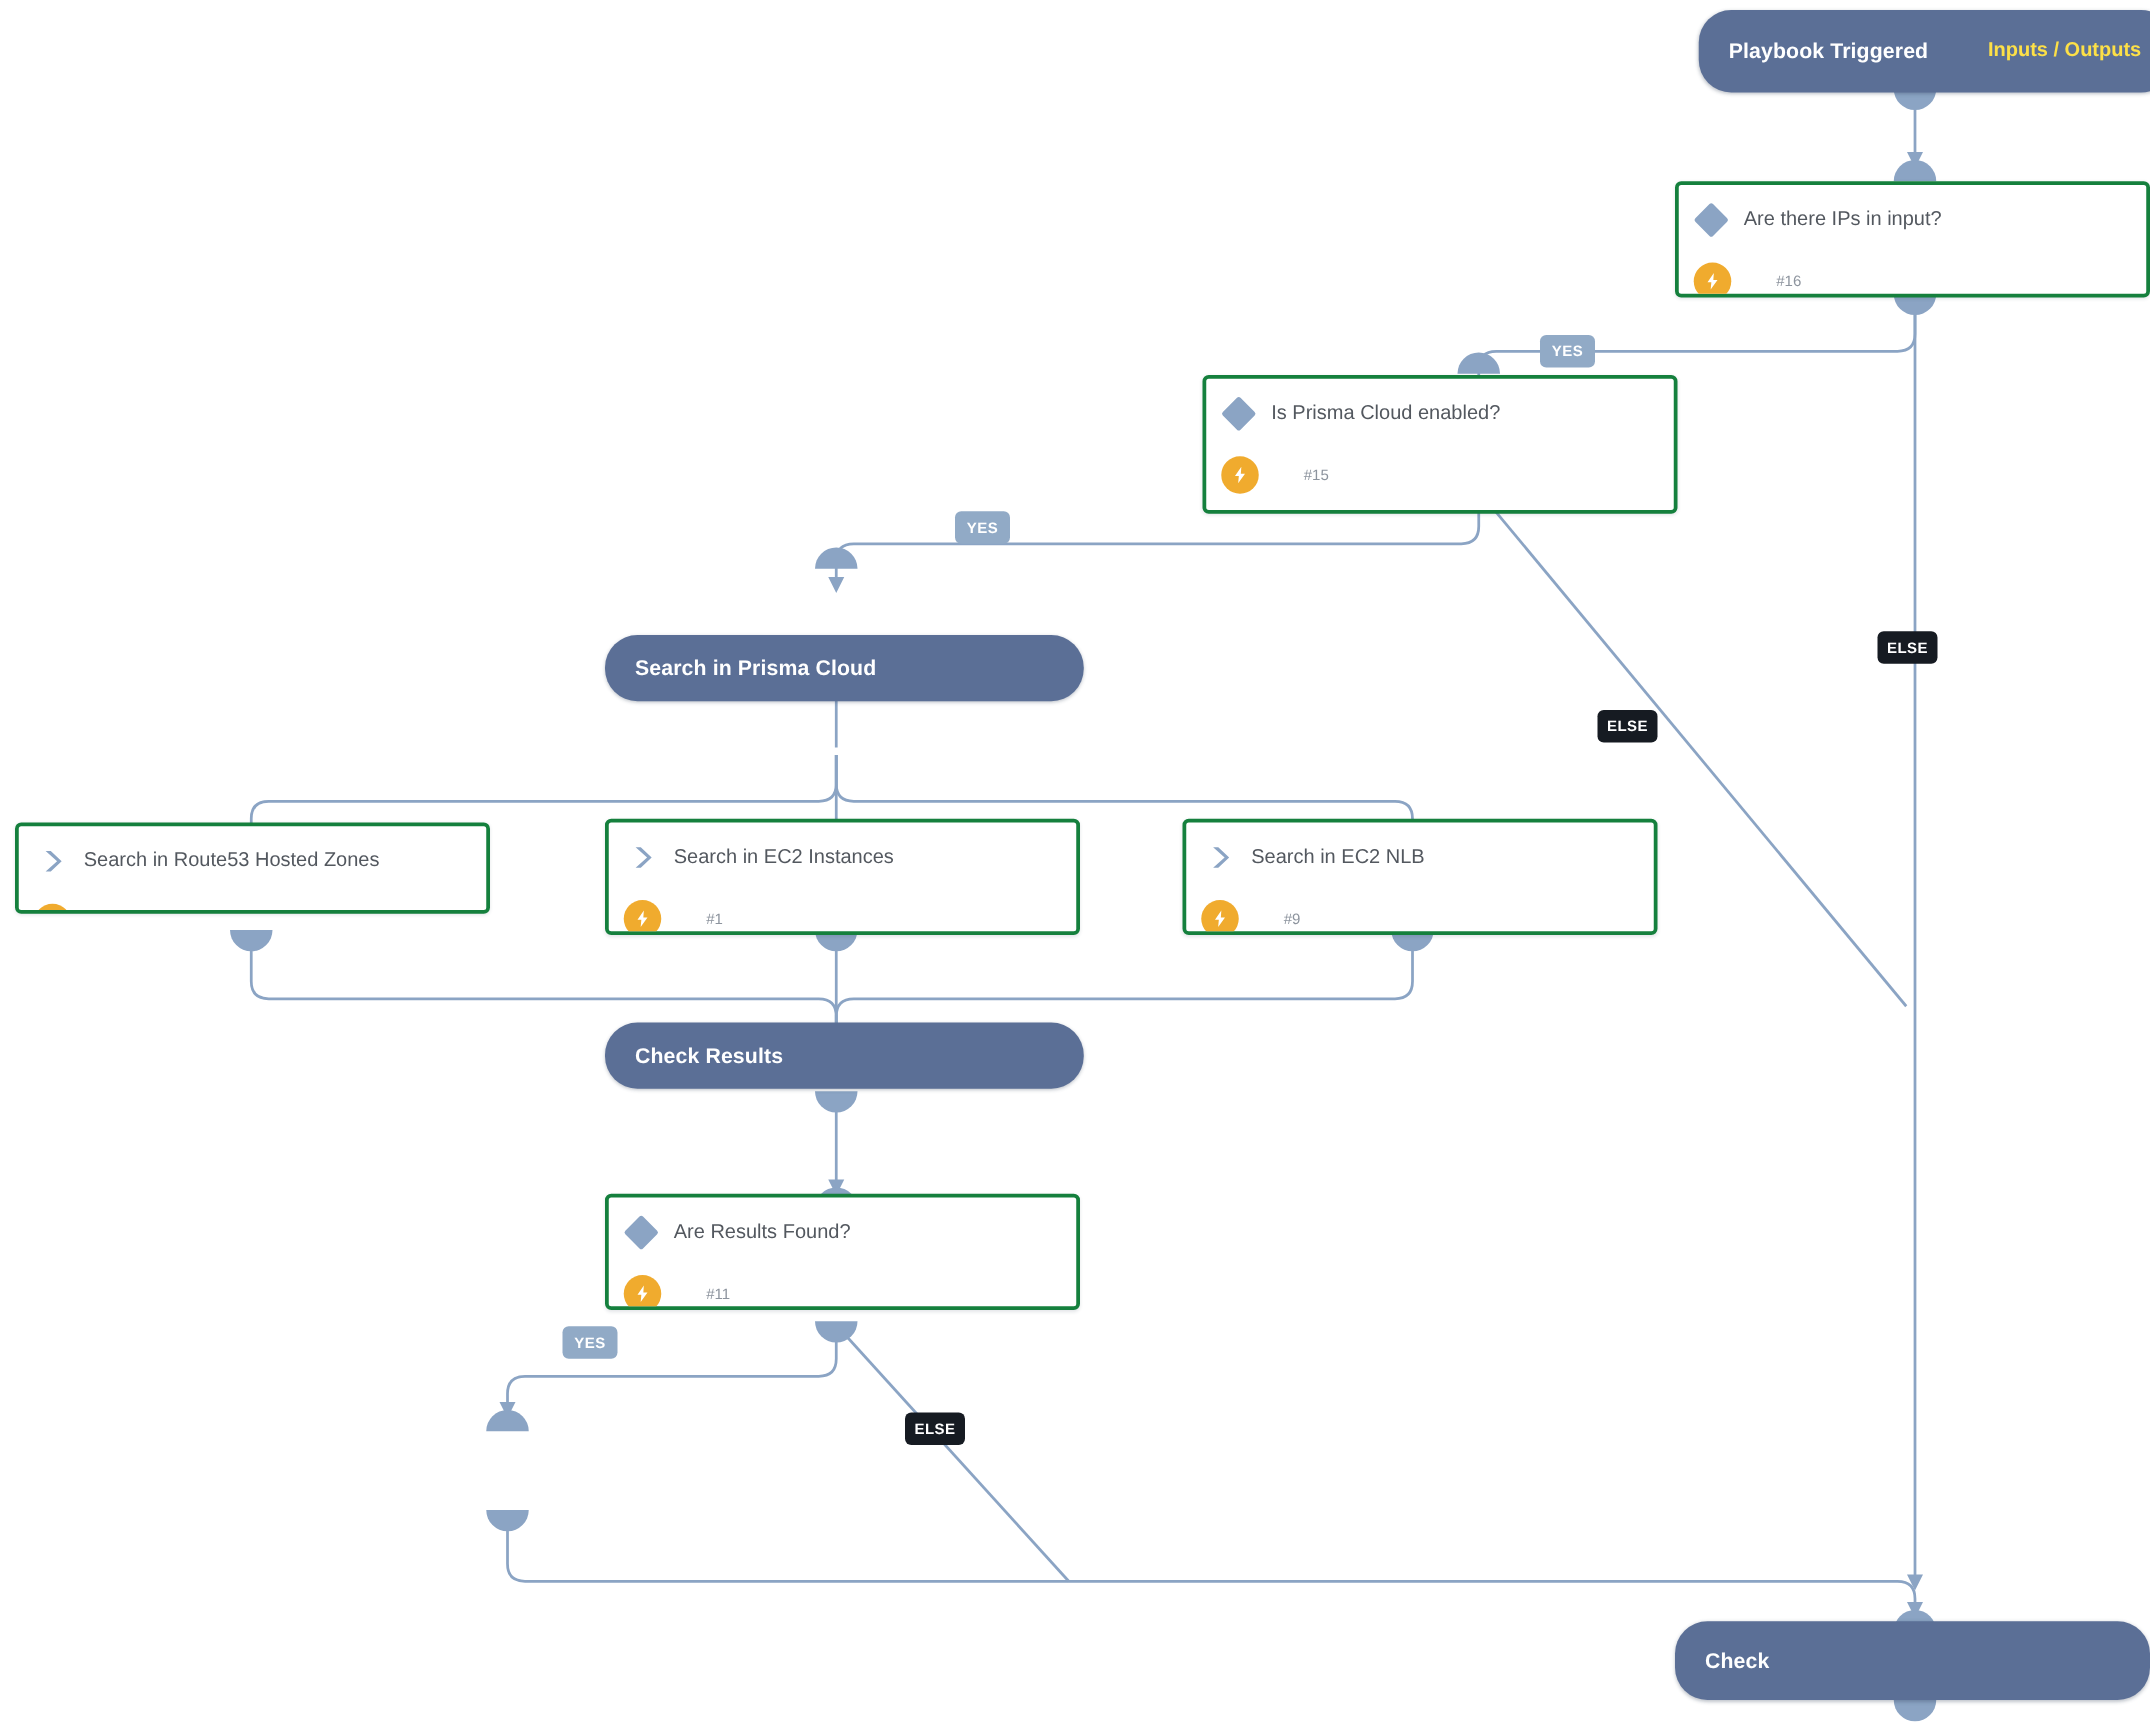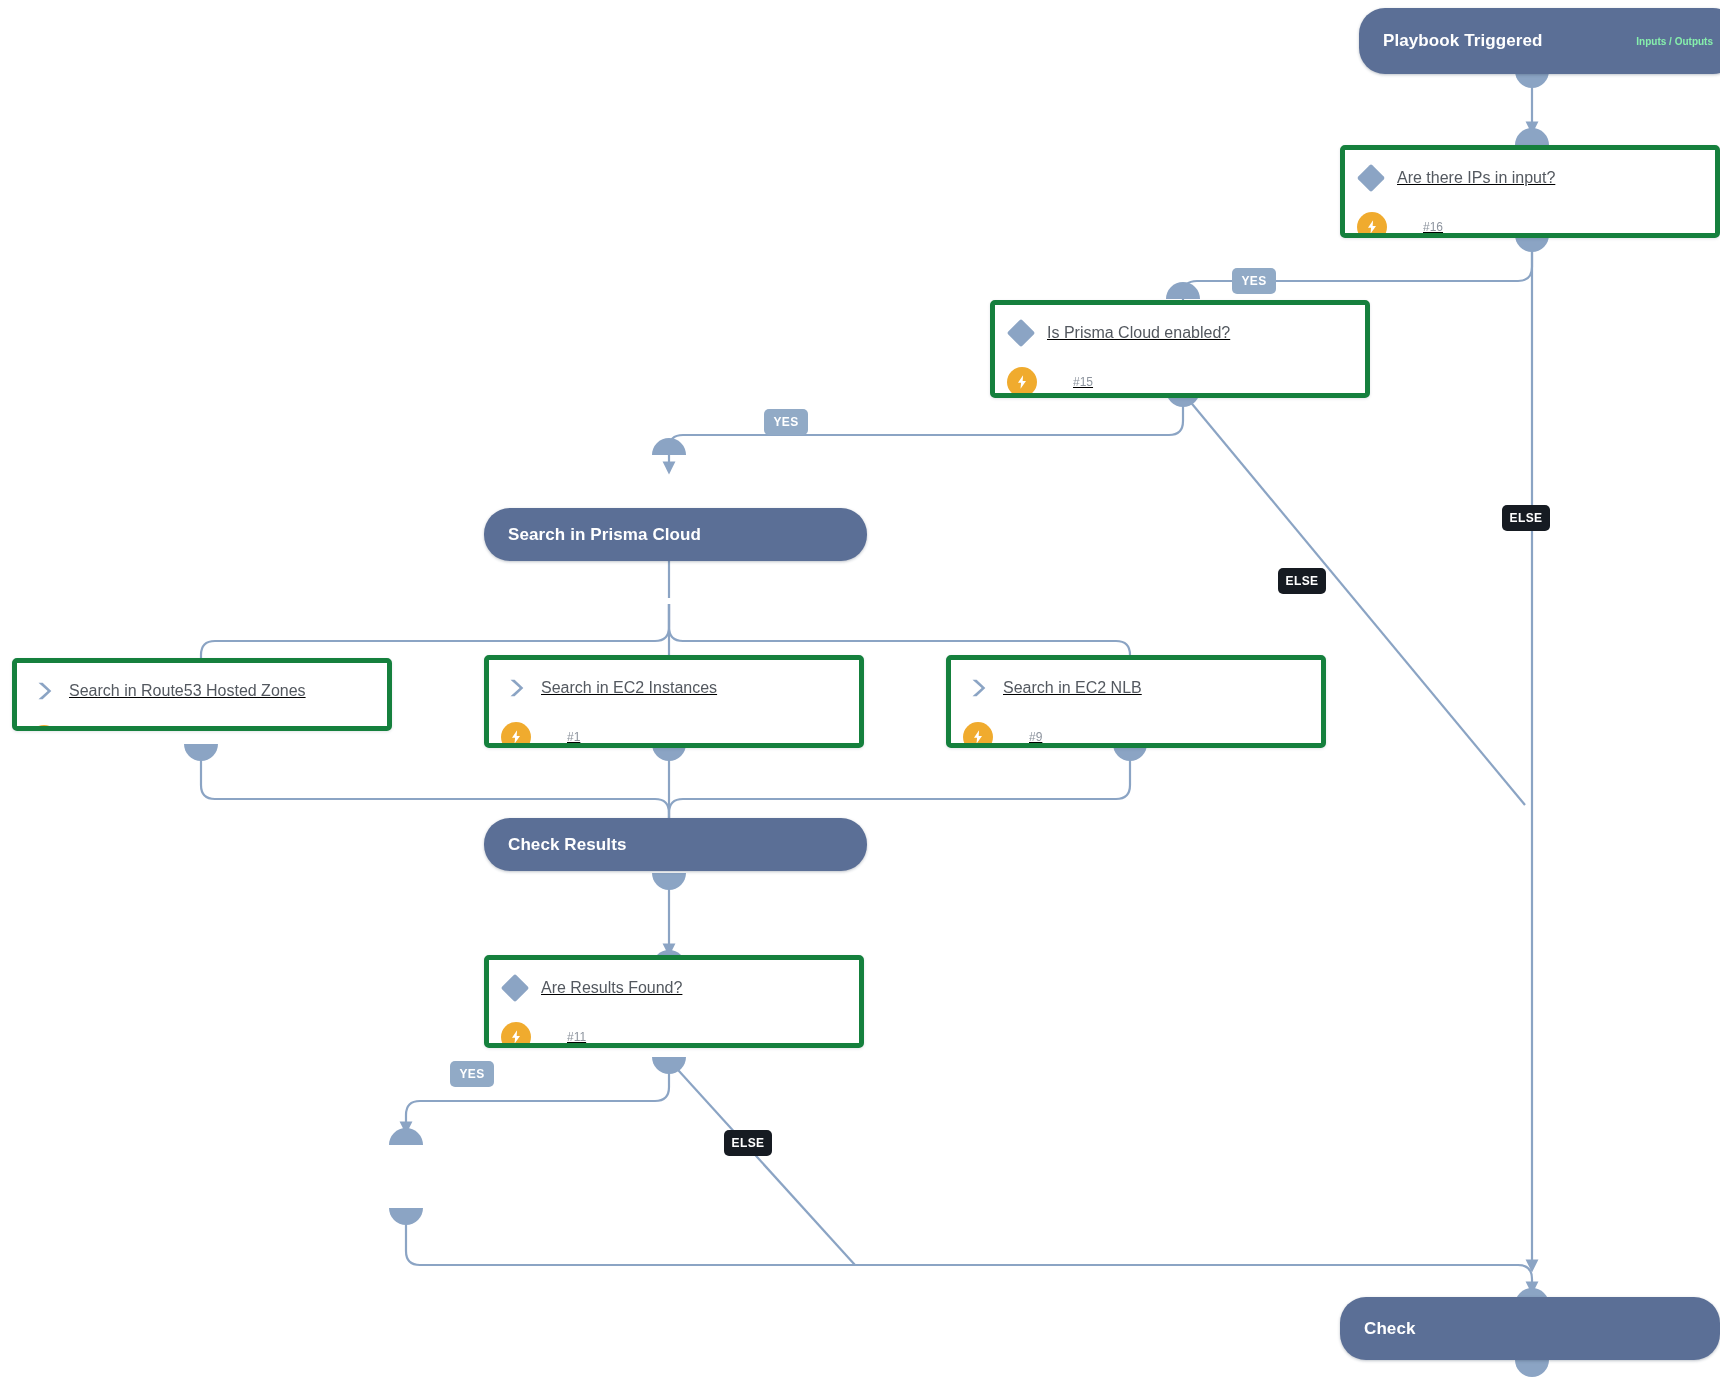--- a/index.html
+++ b/index.html
@@ -38,36 +38,35 @@
     box-shadow: 0 1px 3px rgba(40,55,80,0.30);
   }
   .pill .pill-title {
     font-size: 17px;
     font-weight: bold;
     letter-spacing: 0.1px;
     white-space: nowrap;
   }
   .pill .pill-sub {
     margin-left: auto;
-    font-size: 10px;
+    font-size: 16px;
     font-weight: bold;
-    color: #86efac;
+    color: #fde047;
     white-space: nowrap;
   }
 
   
   .card {
     position: absolute;
     box-sizing: border-box;
     background: #ffffff;
-    border: 5px solid #15803d;
+    border: 3px solid #15803d;
     border-radius: 5px;
     box-shadow: 0 1px 3px rgba(40,55,80,0.13);
     overflow: hidden;
-    text-decoration: underline;
   }
   .card .card-top {
     display: flex;
     align-items: center;
     height: 56px;
     padding-left: 14px;
   }
   .card .card-title {
     font-size: 16px;
     color: #53585f;
@@ -233,21 +232,21 @@
       <span class="bolt-icon">
         <svg viewBox="0 0 24 24" width="16" height="16">
             <path d="M13.6 2 6 13.2h4.6L9.8 22 18 10.4h-5L13.6 2z" fill="#ffffff"></path>
           </svg>
       </span>
       <span class="gap-id"></span>
       <span class="badge-id">#16</span>
     </div>
   </div>
 
-  <div class="card" style="left:990px; top:300px; width:380px; height:98px;">
+  <div class="card" style="left:962px; top:300px; width:380px; height:111px;">
     <div class="card-top">
       <span class="ico-slot">
           <span class="diamond-icon"></span>
         </span>
       <span class="card-title">Is Prisma Cloud enabled?</span>
     </div>
     <div class="card-bottom">
       <span class="bolt-icon">
         <svg viewBox="0 0 24 24" width="16" height="16">
             <path d="M13.6 2 6 13.2h4.6L9.8 22 18 10.4h-5L13.6 2z" fill="#ffffff"></path>

